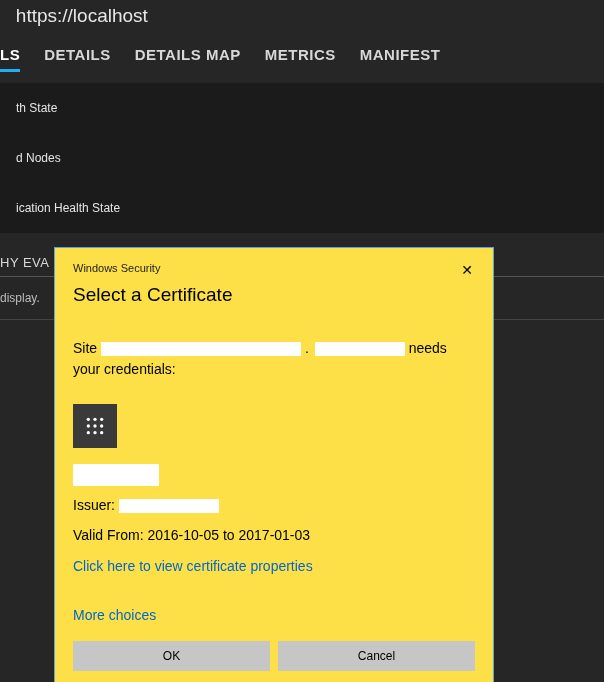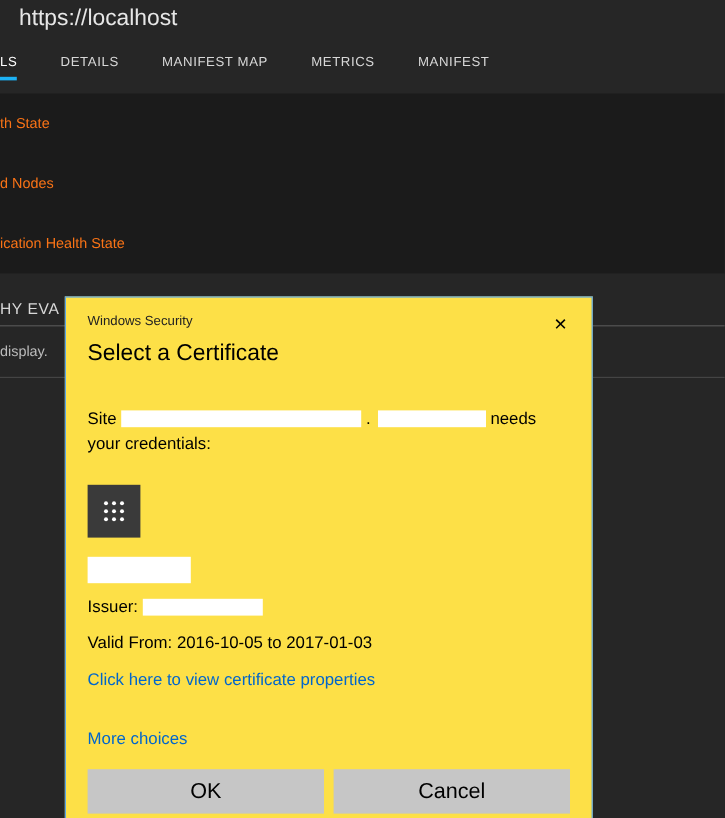--- a/index.html
+++ b/index.html
@@ -13,44 +13,45 @@
     color: #fff;
   }
   .url-bar {
     padding: 4px 0 8px 10px;
     font-size: 19px;
     font-weight: 300;
     color: #e6e6e6;
   }
   .tabs {
     display: flex;
-    gap: 36px;
+    gap: 24px;
     padding: 10px 0 0 0;
-    font-size: 11px;
+    font-size: 15px;
     letter-spacing: 0.5px;
     color: #d8d8d8;
     border-bottom: 1px solid transparent;
+    font-weight: bold;
   }
   .tab {
     padding-bottom: 6px;
     cursor: pointer;
   }
   .tab.active {
     color: #fff;
     border-bottom: 3px solid #1db2f5;
   }
   .dark-panel {
     margin-top: 10px;
     background: #1b1b1b;
     padding: 0;
   }
   .dark-row {
-    padding: 18px 0;
+    padding: 18px 16px;
     font-size: 12px;
-    color: #f97316;
+    color: #e5e5e5;
     border-bottom: 0px solid #2a2a2a;
   }
   .section-header {
     background: #262626;
     padding: 22px 0 6px 0;
     font-size: 13px;
     color: #d8d8d8;
     letter-spacing: 0.5px;
     border-bottom: 1px solid #555;
   }
@@ -152,37 +153,37 @@
   .dialog-buttons {
     display: flex;
     gap: 8px;
     margin-top: 18px;
   }
   .dialog-btn {
     flex: 1;
     background: #c6c6c6;
     border: none;
     padding: 8px 0;
-    font-size: 18px;
+    font-size: 12px;
     color: #000;
     cursor: pointer;
     font-family: inherit;
   }
 </style>
 </head>
 <body>
 
 <div class="url-bar">
   <span style="color:#888;font-size:21px;vertical-align:-1px;">&nbsp;</span><span>https://localhost</span>
 </div>
 
 <div class="tabs">
   <div class="tab active">LS</div>
   <div class="tab">DETAILS</div>
-  <div class="tab">MANIFEST MAP</div>
+  <div class="tab">DETAILS MAP</div>
   <div class="tab">METRICS</div>
   <div class="tab">MANIFEST</div>
 </div>
 
 <div class="dark-panel">
   <div class="dark-row">th State</div>
   <div class="dark-row">d Nodes</div>
   <div class="dark-row">ication Health State</div>
 </div>
 

